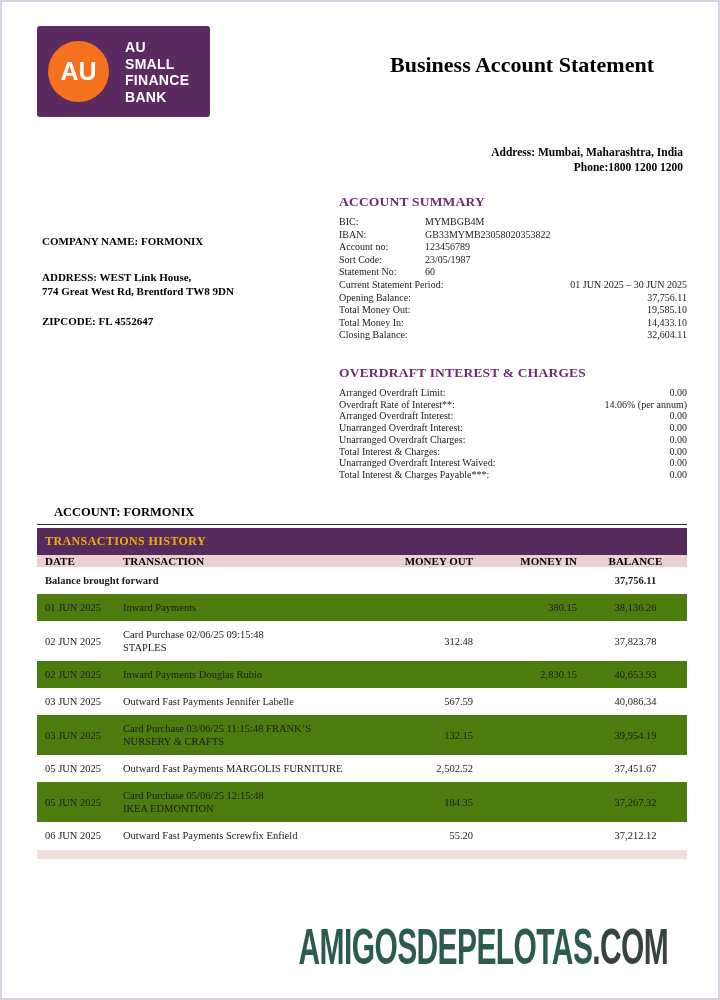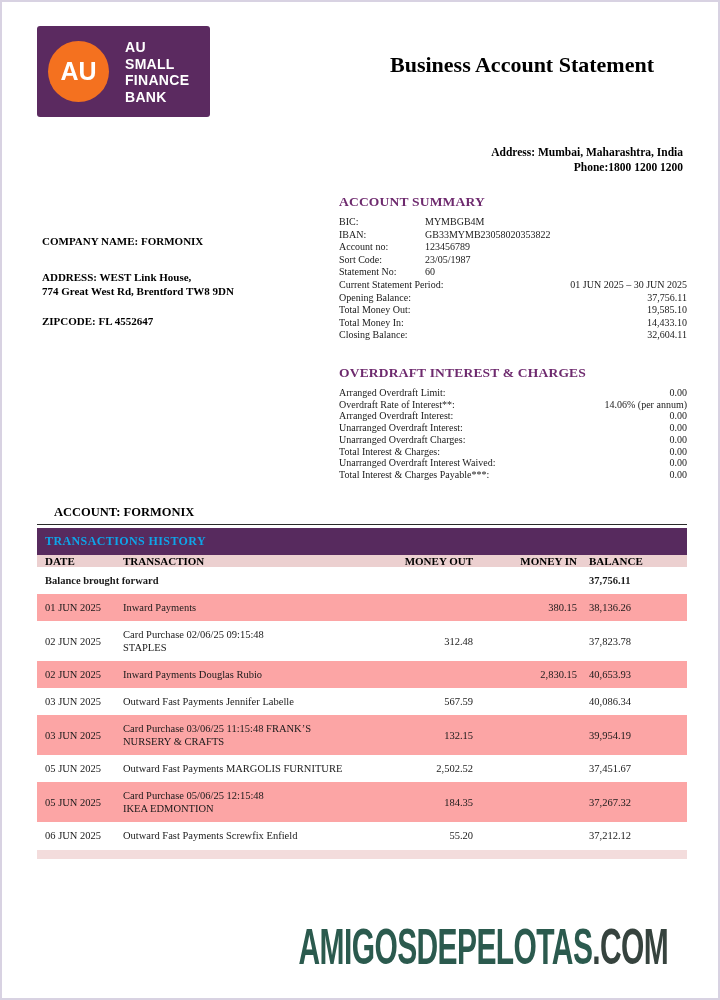--- a/index.html
+++ b/index.html
@@ -69,40 +69,40 @@
 
   
   .overdraft { position:absolute; left:337px; top:363px; width:348px; }
   .orow { display:flex; justify-content:space-between; font-size:10px; line-height:11.7px; }
 
   
   .transactions { position:absolute; left:35px; width:650px; top:503px; }
   .account-heading { font-size:12.5px; font-weight:bold; margin-left:17px; margin-bottom:4px; color:#000; }
   .rule { border-top:1.5px solid #2a2a2a; margin-bottom:3px; }
   .history-bar {
-    background:#572a5e; color:#0ea5e9; font-weight:bold; font-size:12px;
+    background:#572a5e; color:#eab308; font-weight:bold; font-size:12px;
     padding:6px 8px; letter-spacing:0.4px;
   }
   table { width:100%; border-collapse:collapse; font-size:10.5px; table-layout:fixed; }
   thead th {
     background:#ecd0d0; font-size:11px; font-weight:bold;
     text-align:left; padding:0 4px; color:#000;
   }
   td { padding:7px 4px; vertical-align:middle; line-height:13px; }
-  tr.stripe td { background:#fca5a5; }
+  tr.stripe td { background:#4d7c0f; }
   col.c-date { width:82px; }
   col.c-txn  { width:262px; }
   col.c-out  { width:106px; }
   col.c-in   { width:98px; }
   col.c-bal  { width:102px; }
   th.h-date, td.t-date { padding-left:8px; }
   td.t-txn  { white-space:pre-line; }
   th.h-out, td.t-out { text-align:right; padding-right:14px; }
   th.h-in,  td.t-in  { text-align:right; padding-right:8px; }
-  th.h-bal, td.t-bal { text-align:left; padding-right:5px; }
+  th.h-bal, td.t-bal { text-align:center; padding-right:5px; }
   tr.opening td { font-weight:bold; }
   .bottom-strip { height:9px; background:#f3dcdc; margin-top:1px; }
 
   
   .watermark {
     position:absolute; top:916px; right:50px;
     font-family:"Liberation Sans", sans-serif; font-weight:bold;
     font-size:50px; white-space:nowrap; letter-spacing:-1px;
     transform:scaleX(0.6); transform-origin:right center;
   }

